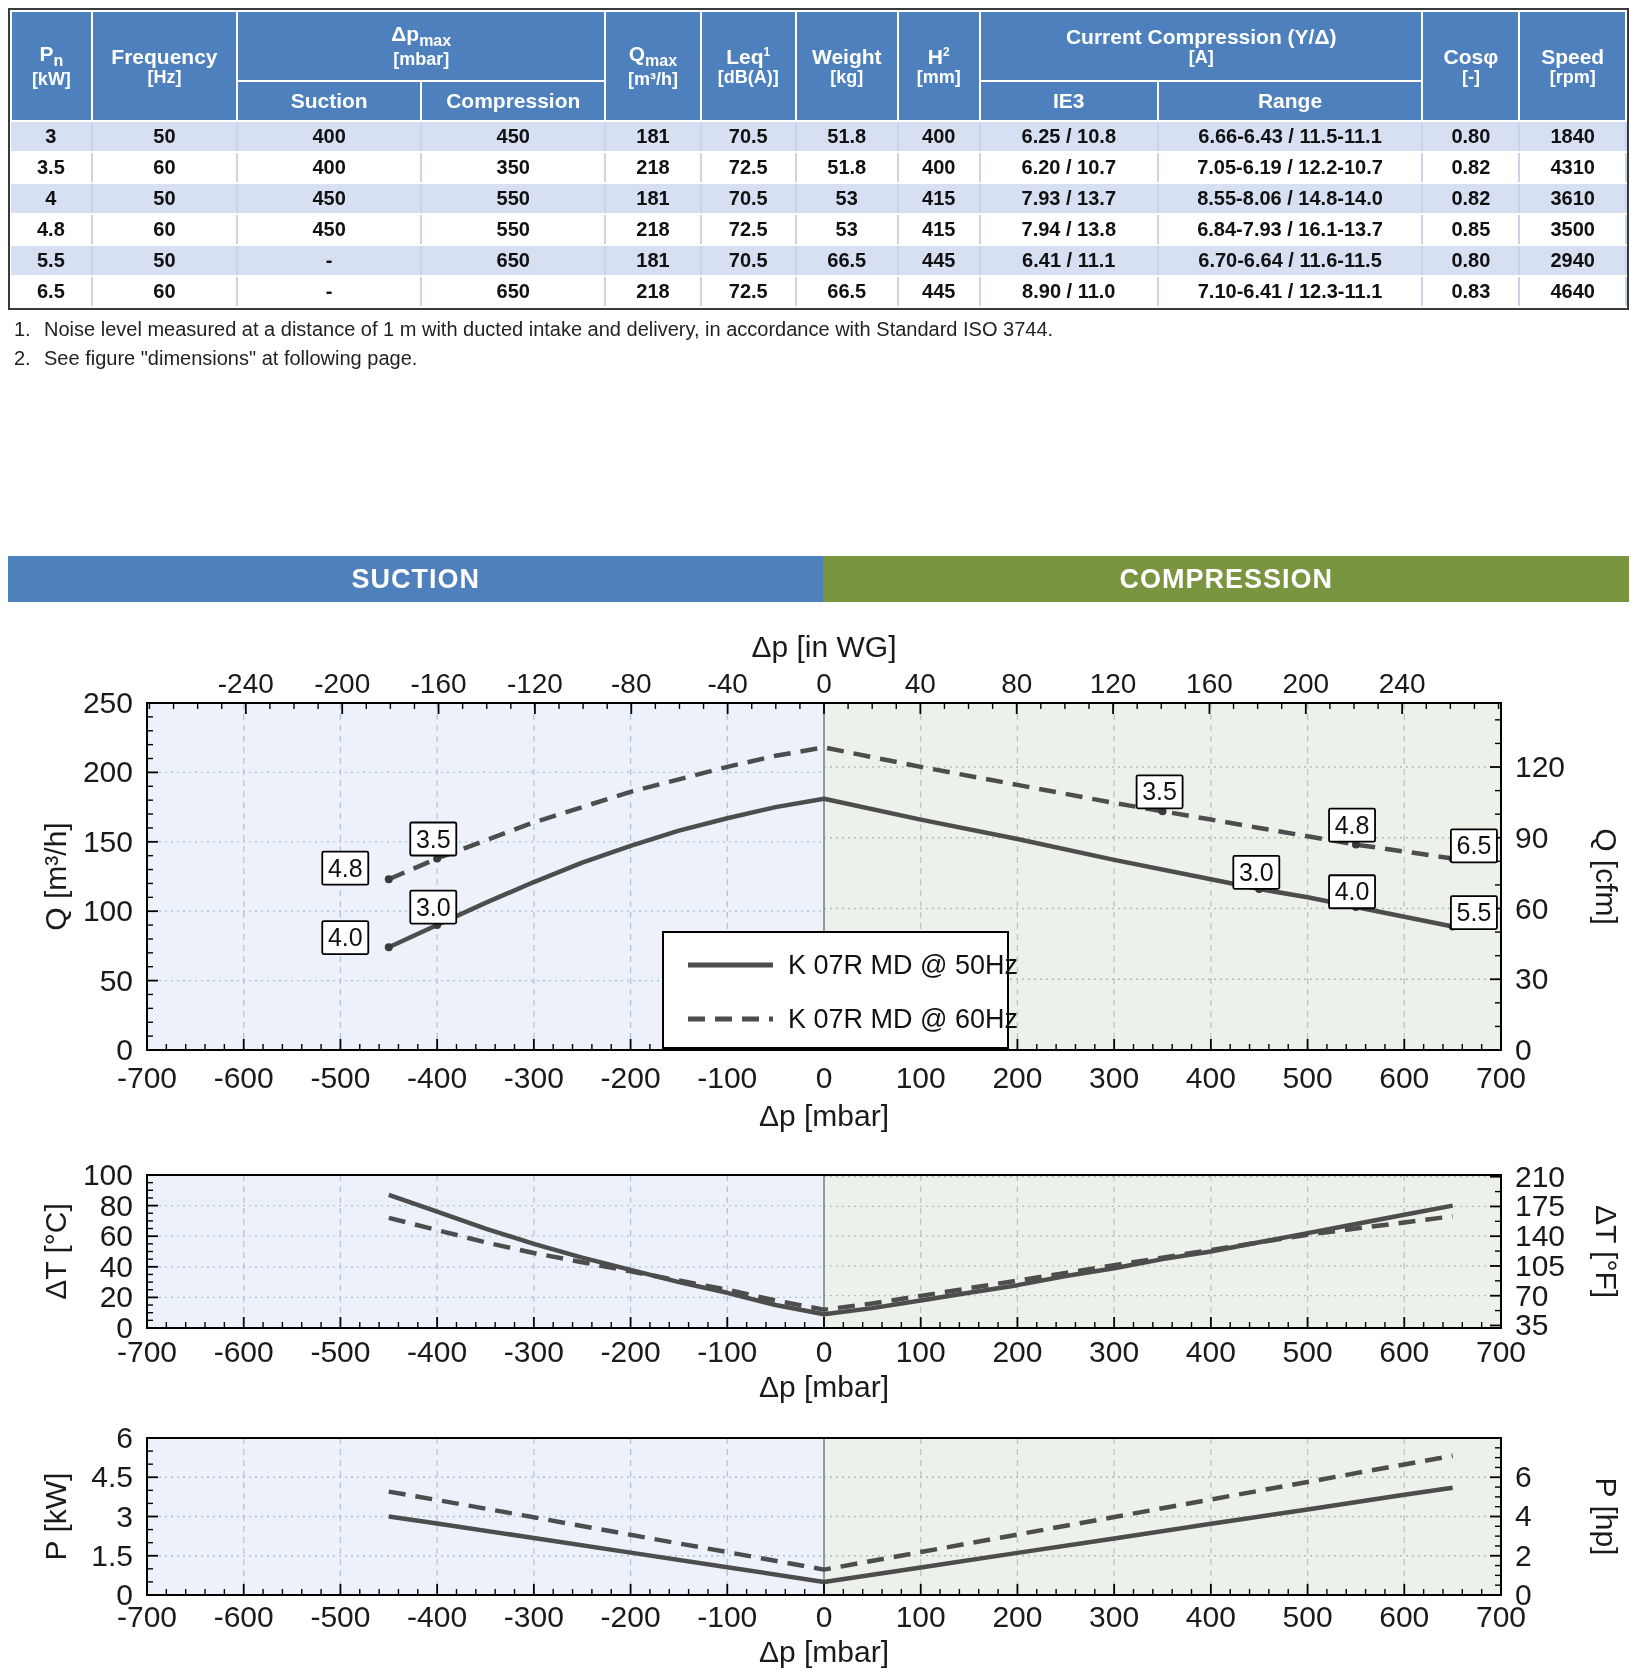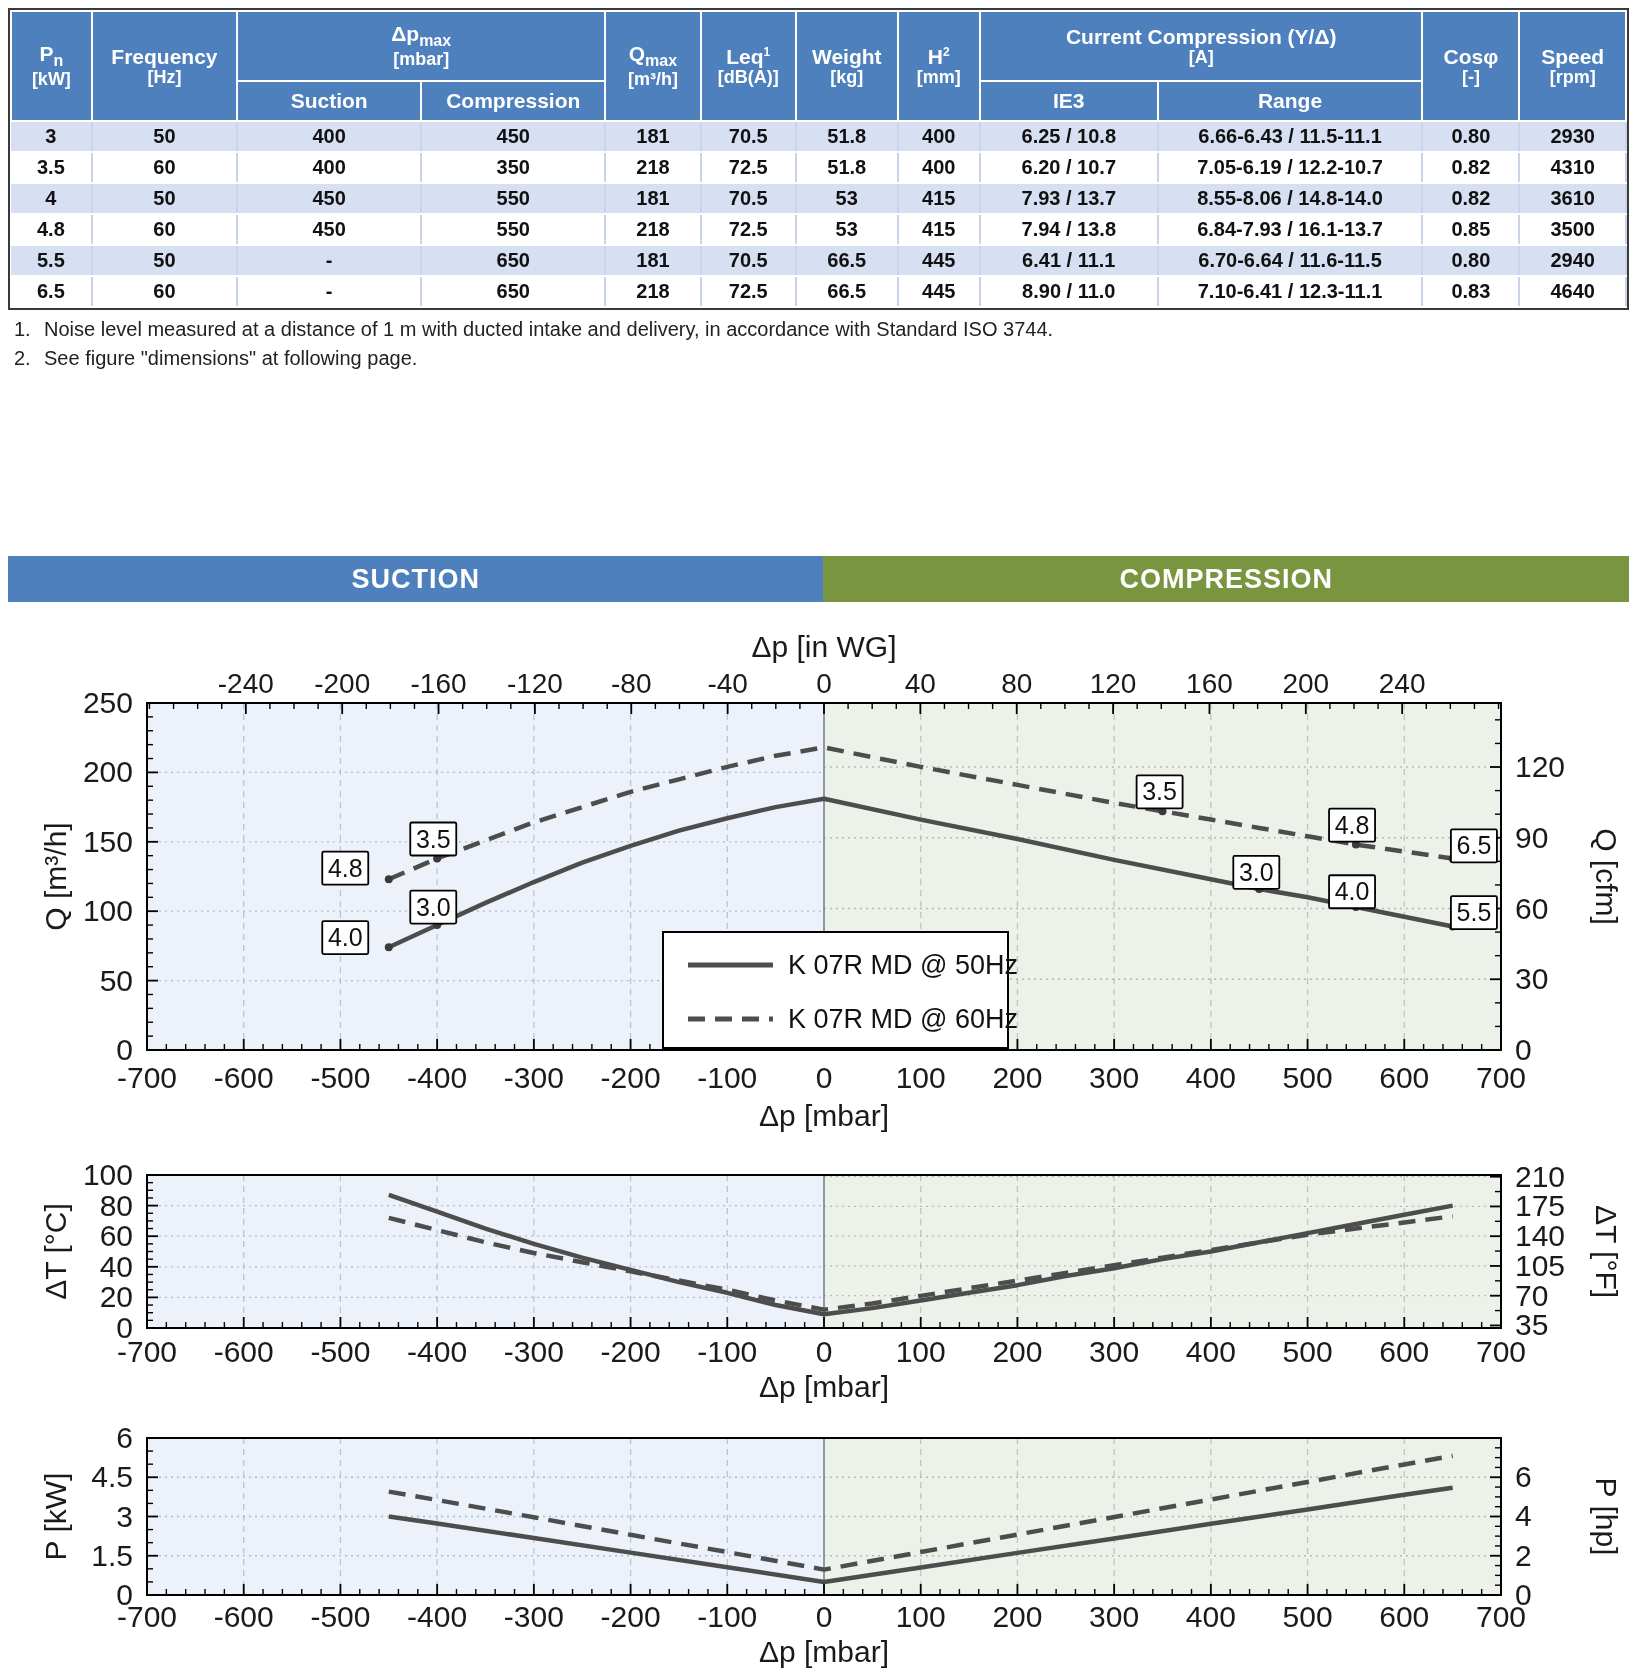--- a/index.html
+++ b/index.html
@@ -114,21 +114,21 @@
             <td>50</td>
             <td>400</td>
             <td>450</td>
             <td>181</td>
             <td>70.5</td>
             <td>51.8</td>
             <td>400</td>
             <td>6.25 / 10.8</td>
             <td>6.66-6.43 / 11.5-11.1</td>
             <td>0.80</td>
-            <td>2930</td>
+            <td>1840</td>
           </tr>
           <tr>
             <td>3.5</td>
             <td>60</td>
             <td>400</td>
             <td>350</td>
             <td>218</td>
             <td>72.5</td>
             <td>51.8</td>
             <td>400</td>

